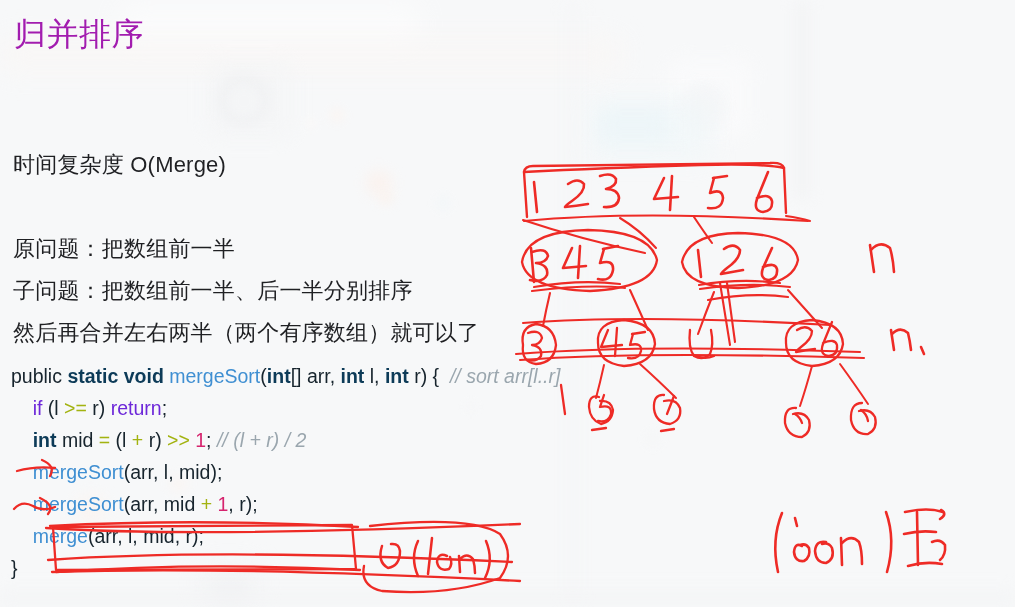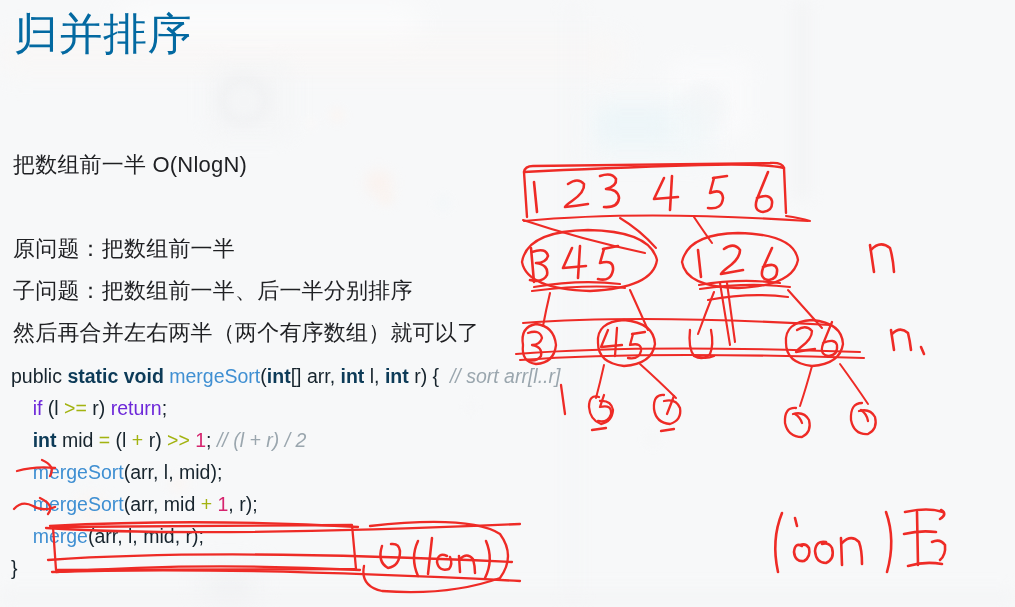--- a/index.html
+++ b/index.html
@@ -47,23 +47,23 @@
   .bg-dot-k { left: 646px; top: 432px; width: 14px; height: 14px; border-radius: 50%; background: #f4f5f6; filter: blur(5px); }
   .bg-bottom { left: 0px; top: 590px; width: 1015px; height: 17px; background: #f2f3f4; filter: blur(8px); }
 
   
   .content { position: absolute; inset: 0; }
 
   .title {
     position: absolute;
     left: 14px;
     top: 8px;
-    font-size: 44px;
+    font-size: 32px;
     line-height: 52px;
-    color: #0369a1;
+    color: #a21caf;
     font-weight: 400;
     letter-spacing: 0.5px;
     white-space: nowrap;
   }
 
   .prose {
     position: absolute;
     left: 13px;
     font-size: 22px;
     line-height: 26px;
@@ -129,21 +129,21 @@
     <div class="bg-blob bg-dot-i"></div>
     <div class="bg-blob bg-dot-j"></div>
     <div class="bg-blob bg-dot-k"></div>
     <div class="bg-blob bg-bottom"></div>
   </div>
 
   <div class="content">
 
     <div class="title">归并排序</div>
 
-    <div class="prose p2">把数组前一半 O(NlogN)</div>
+    <div class="prose p2">时间复杂度 O(Merge)</div>
     <div class="prose p3">原问题：把数组前一半</div>
     <div class="prose p5">然后再合并左右两半（两个有序数组）就可以了</div>
     <div class="prose p4">子问题：把数组前一半、后一半分别排序</div>
 
     <div class="code" id="code-block"><span class="ln"><span class="plain">public </span><span class="kw-b">static void </span><span class="fn">mergeSort</span><span class="plain">(</span><span class="kw-b">int</span><span class="plain">[] arr, </span><span class="kw-b">int</span><span class="plain"> l, </span><span class="kw-b">int</span><span class="plain"> r) {  </span><span class="cmt">// sort arr[l..r]</span></span><span class="ln"><span class="plain">    </span><span class="ctl">if</span><span class="plain"> (l </span><span class="op">&gt;=</span><span class="plain"> r) </span><span class="ctl">return</span><span class="plain">;</span></span><span class="ln"><span class="plain">    </span><span class="kw-b">int</span><span class="plain"> mid </span><span class="op">=</span><span class="plain"> (l </span><span class="op">+</span><span class="plain"> r) </span><span class="op">&gt;&gt;</span><span class="plain"> </span><span class="num">1</span><span class="plain">; </span><span class="cmt">// (l + r) / 2</span></span><span class="ln"><span class="plain">    </span><span class="fn">mergeSort</span><span class="plain">(arr, l, mid);</span></span><span class="ln"><span class="plain">    </span><span class="fn">mergeSort</span><span class="plain">(arr, mid </span><span class="op">+</span><span class="plain"> </span><span class="num">1</span><span class="plain">, r);</span></span><span class="ln"><span class="plain">    </span><span class="fn">merge</span><span class="plain">(arr, l, mid, r);</span></span><span class="ln"><span class="plain">}</span></span></div>
   </div>
 
   <div class="ink">
     <svg width="1015" height="607" viewBox="0 0 1015 607">
 

